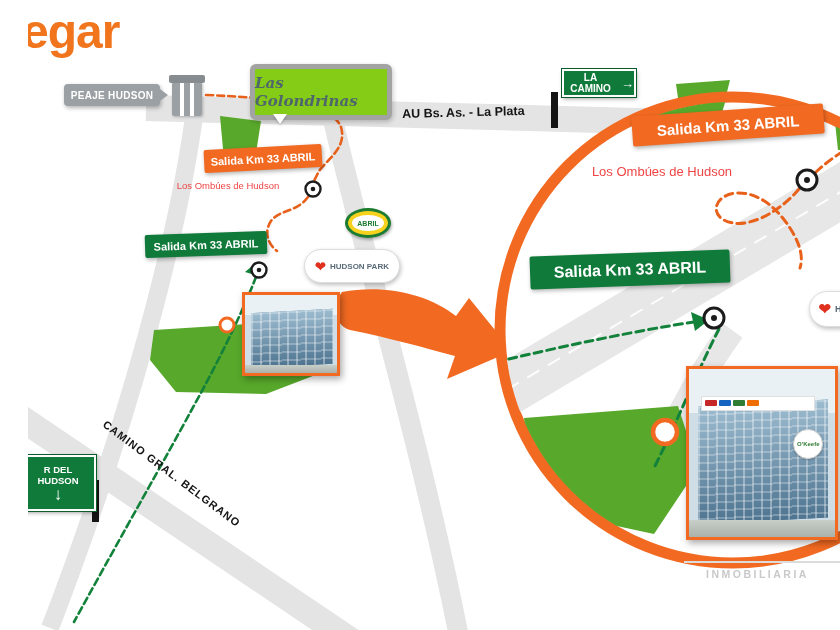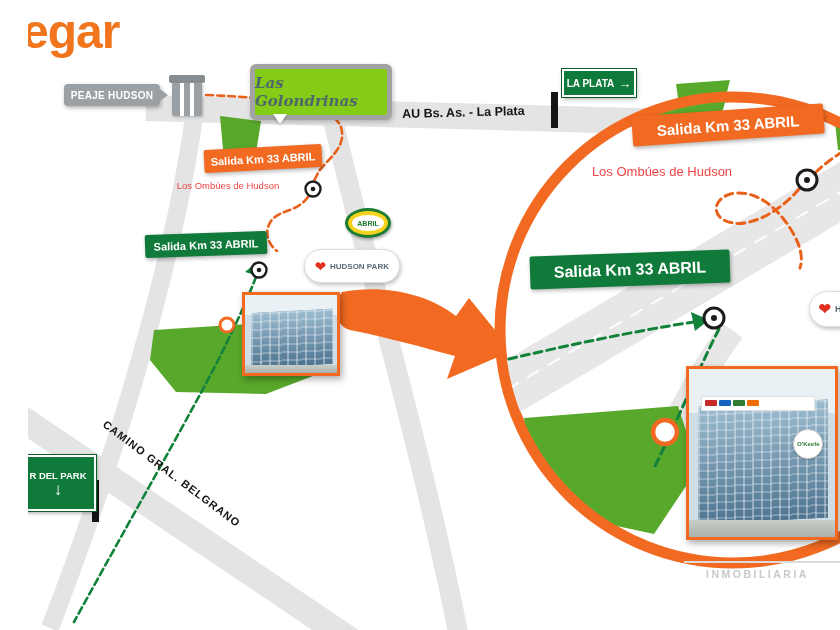--- a/index.html
+++ b/index.html
@@ -153,21 +153,21 @@
   </div>
 
   <div class="abs bubble" style="left:222px;top:64px;width:132px;height:46px;">
     <span class="script-text">Las Golondrinas</span>
     <span class="ptr-down"></span>
   </div>
 
   <div class="abs label-dark" style="left:374px;top:105px;width:158px;font-size:12.5px;transform:rotate(-1.5deg);">AU Bs. As. - La Plata</div>
 
   <div class="abs sign sign-hwy" style="left:534px;top:69px;width:70px;height:24px;font-size:10px;gap:4px;">
-    <span>LA PLATA</span>
+    <span>LA CAMINO</span>
     <span style="font-size:13px;">→</span>
   </div>
 
   <div class="abs sign sign-orange" style="left:176px;top:147px;width:118px;height:23px;font-size:11px;transform:rotate(-3deg);">Salida Km 33 ABRIL</div>
 
   <div class="abs label-plain" style="left:144px;top:180px;width:112px;font-size:9.5px;text-align:center;">Los Ombúes de Hudson</div>
 
   <div class="abs abril" style="left:317px;top:208px;width:46px;height:30px;">
     <div class="abril-mid">
       <div class="abril-core" style="font-size:7px;">ABRIL</div>
@@ -182,21 +182,21 @@
   </div>
 
   <div class="abs photo" style="left:214px;top:292px;width:92px;height:78px;">
     <div class="facade"></div>
     <div class="ground"></div>
   </div>
 
   <div class="abs label-dark" style="left:80px;top:418px;font-size:11px;letter-spacing:1px;white-space:nowrap;transform:rotate(37deg);transform-origin:0 0;">CAMINO GRAL. BELGRANO</div>
 
   <div class="abs sign sign-hwy" style="left:-8px;top:455px;width:72px;height:52px;font-size:9.5px;flex-direction:column;gap:2px;">
-    <span>R DEL PARK</span>
+    <span>R DEL HUDSON</span>
     <span style="font-size:17px;line-height:14px;">↓</span>
   </div>
 
   <div class="abs sign sign-orange" style="left:604px;top:110px;width:192px;height:30px;font-size:15px;transform:rotate(-4deg);">Salida Km 33 ABRIL</div>
 
   <div class="abs label-plain" style="left:550px;top:164px;width:168px;font-size:13px;text-align:center;">Los Ombúes de Hudson</div>
 
   <div class="abs sign sign-green" style="left:502px;top:253px;width:200px;height:33px;font-size:16px;transform:rotate(-2deg);">Salida Km 33 ABRIL</div>
 
   <div class="abs abril" style="left:818px;top:230px;width:54px;height:36px;">

